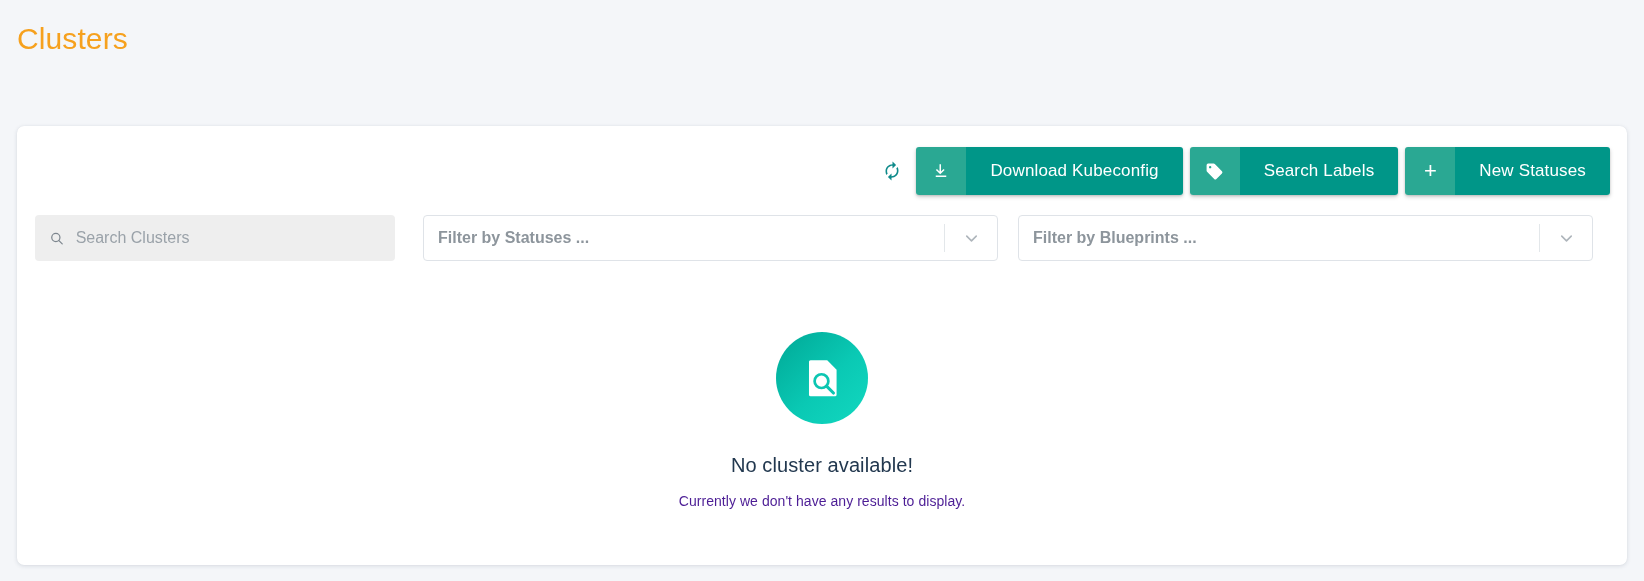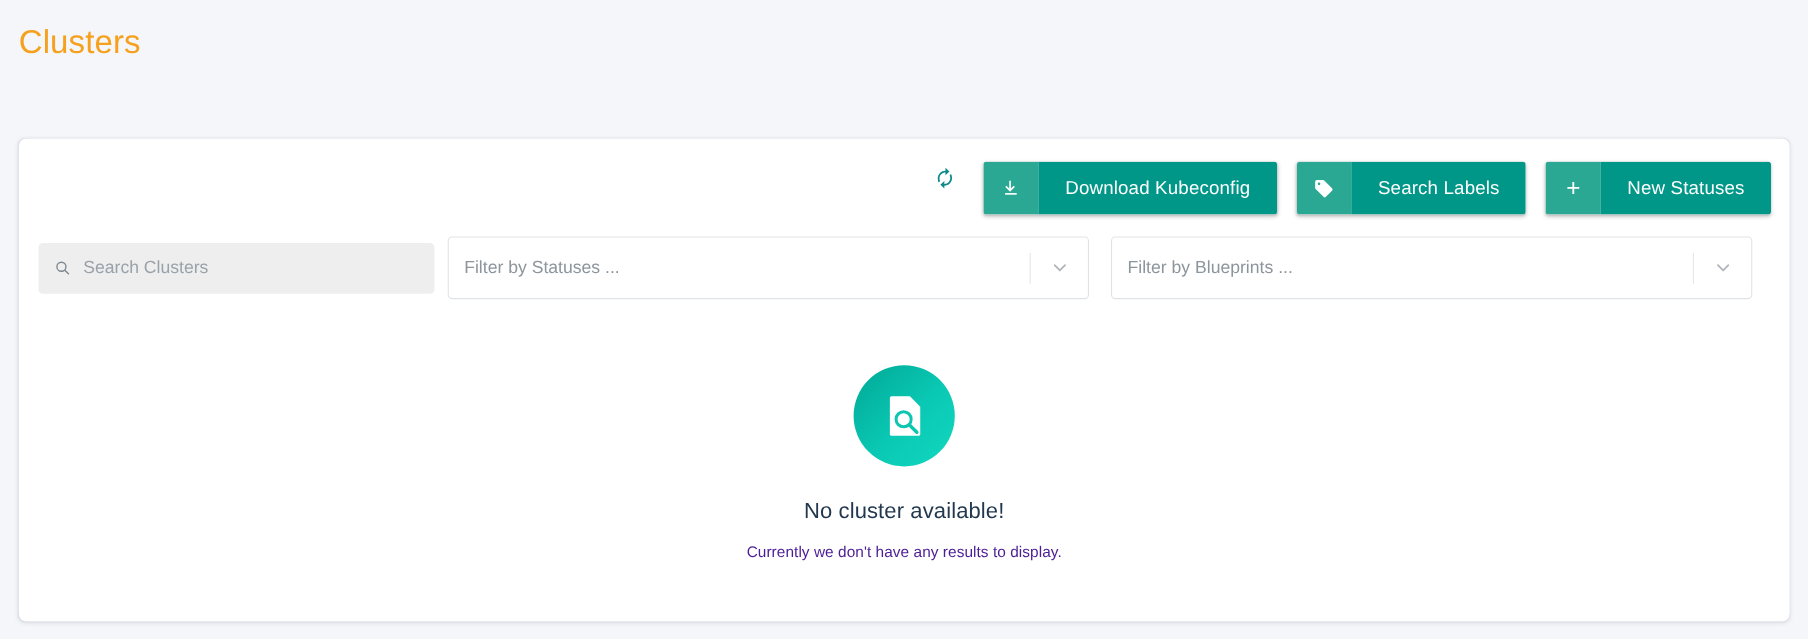--- a/index.html
+++ b/index.html
@@ -50,22 +50,22 @@
     border-radius: 7px;
     box-shadow: 0 1px 4px rgba(20,40,70,0.13), 0 0 1px rgba(20,40,70,0.08);
   }
 
   
   .toolbar {
     position: absolute;
     right: 17px;
     top: 21px;
     display: flex;
-    align-items: flex-start;
-    gap: 18px;
+    align-items: center;
+    gap: 7px;
   }
   .refresh-btn {
     width: 30px;
     height: 30px;
     display: flex;
     align-items: center;
     justify-content: center;
     cursor: pointer;
     background: none;
     border: none;
@@ -119,46 +119,47 @@
     align-items: center;
   }
   .search-box {
     width: 360px;
     height: 46px;
     background: #eeeeee;
     border-radius: 4px;
     display: flex;
     align-items: center;
     padding: 0 14px;
-    margin-right: 12px;
+    margin-right: 28px;
     flex: none;
   }
   .search-box input {
     border: none;
     outline: none;
     background: transparent;
     font-size: 16px;
     color: #4a555f;
     font-family: "Liberation Sans", sans-serif;
     margin-left: 11px;
     width: 100%;
   }
   .search-box input::placeholder { color: #9aa2a9; }
 
   .select-box {
-    height: 57px;
+    height: 46px;
     background: #ffffff;
     border: 1px solid #dfe3e8;
     border-radius: 4px;
     display: flex;
     align-items: center;
     flex: 1 1 0;
     margin-right: 20px;
     cursor: pointer;
     min-width: 0;
+    font-weight: bold;
   }
   .select-box:last-child { margin-right: 16px; }
   .select-value {
     flex: 1;
     padding-left: 14px;
     font-size: 16px;
     color: #8d959c;
     white-space: nowrap;
     overflow: hidden;
   }

